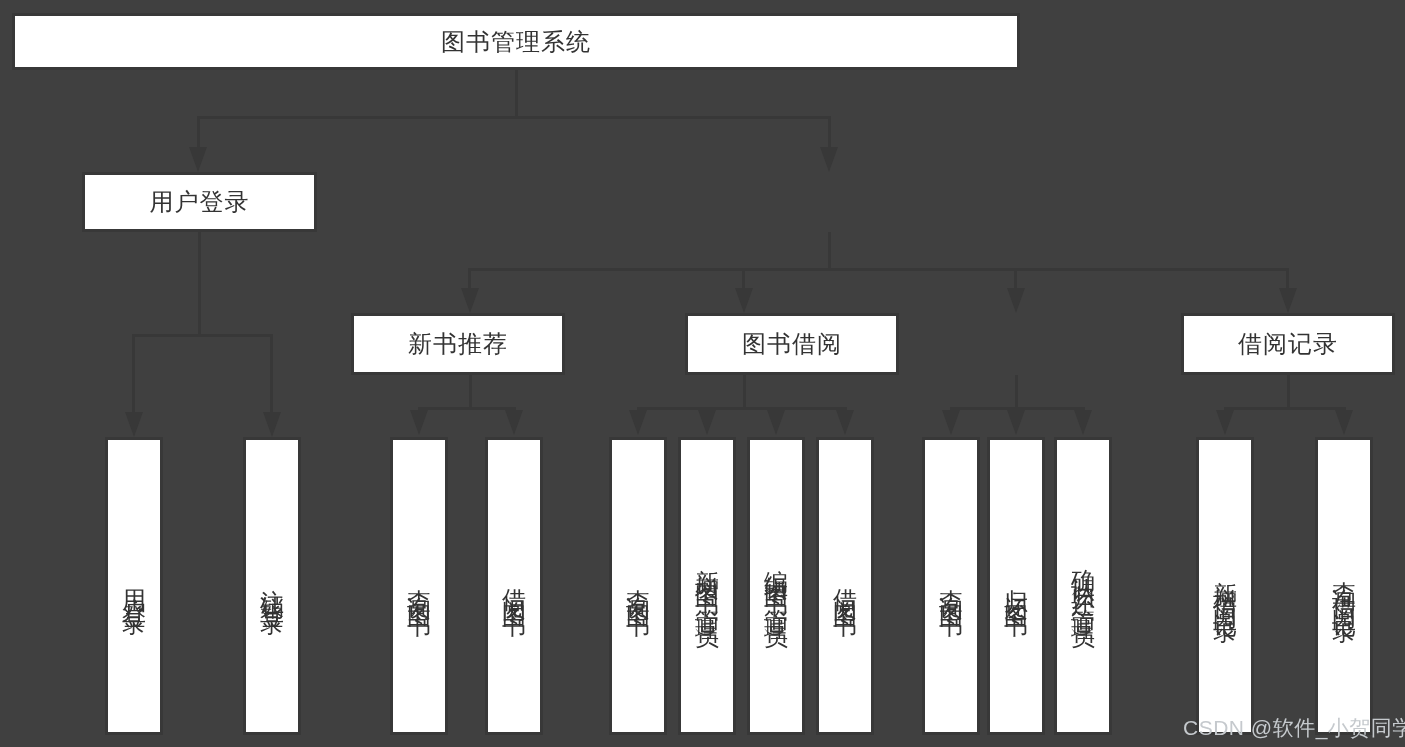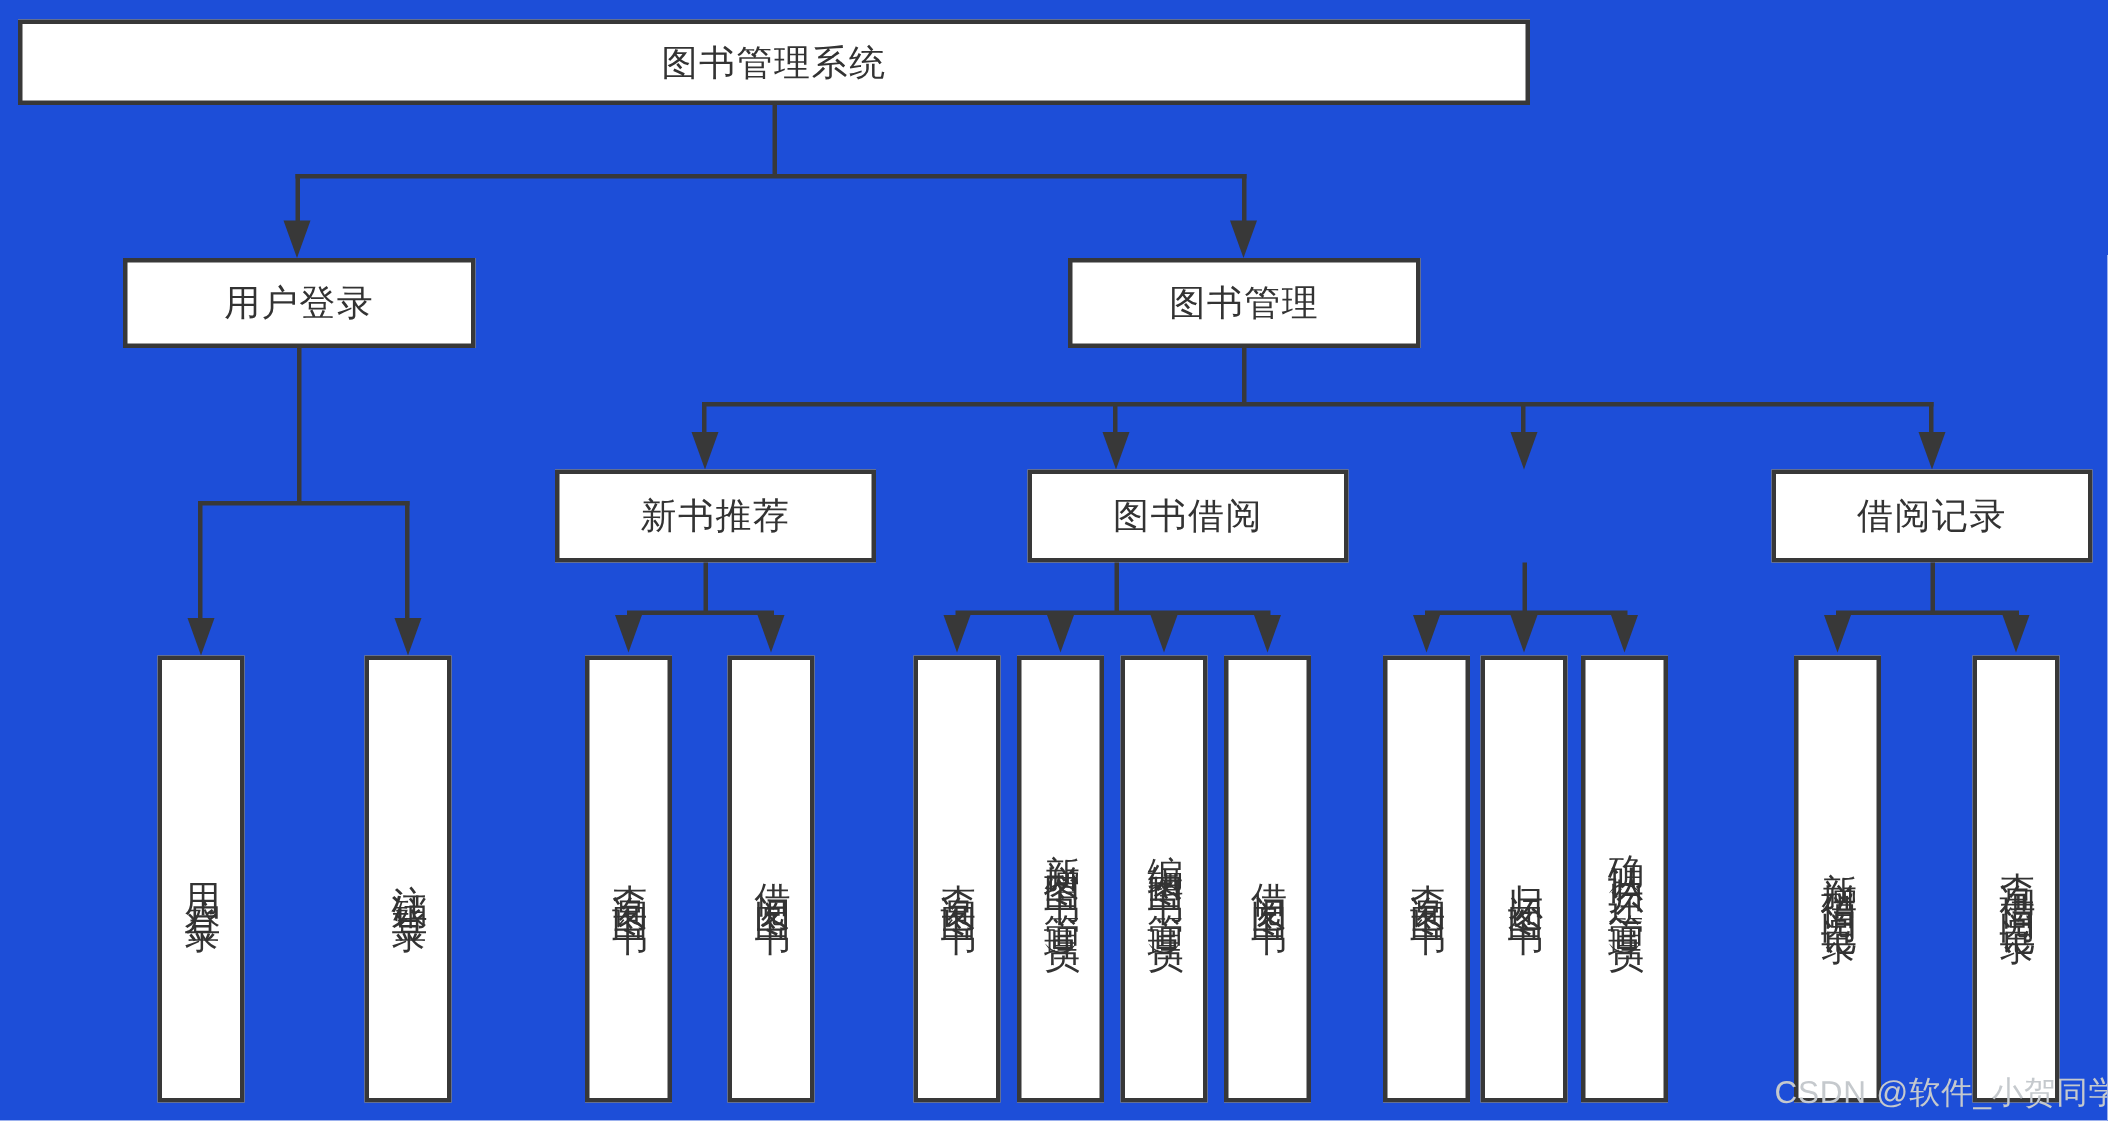--- a/index.html
+++ b/index.html
@@ -3,21 +3,21 @@
 <meta charset="utf-8">
 <style>
   :root{
     --line:#383838;
     --text:#333333;
   }
   html,body{margin:0;padding:0;background:#ffffff;}
   .stage{
     position:relative;
     width:1405px;height:747px;
-    background:#1d4ed8;
+    background:#404040;
     font-family:"Liberation Sans","DejaVu Sans",sans-serif;
     color:var(--text);
     overflow:hidden;
   }
   .node{
     position:absolute;
     box-sizing:border-box;
     border:3px solid var(--line);
     background:#ffffff;
     display:flex;align-items:center;justify-content:center;
@@ -66,43 +66,40 @@
   <div class="vline" style="left:515px;top:70px;height:48px;"></div>
   <div class="hline" style="left:197px;top:116px;width:634px;"></div>
   <div class="vline" style="left:197px;top:116px;height:32px;"></div>
   <div class="arrow" style="left:189px;top:147px;"></div>
   <div class="vline" style="left:828px;top:116px;height:32px;"></div>
   <div class="arrow" style="left:820px;top:147px;"></div>
 
   <div class="node" style="left:82px;top:172px;width:235px;height:60px;">
     <span>用户登录</span>
   </div>
-  <div class="node" style="left:712px;top:172px;width:235px;height:60px;">
-    <span>图书管理</span>
-  </div>
 
   <div class="vline" style="left:198px;top:232px;height:104px;"></div>
   <div class="hline" style="left:132px;top:334px;width:141px;"></div>
   <div class="vline" style="left:132px;top:334px;height:78px;"></div>
   <div class="arrow" style="left:125px;top:412px;"></div>
   <div class="vline" style="left:270px;top:334px;height:78px;"></div>
   <div class="arrow" style="left:263px;top:412px;"></div>
 
   <div class="vline" style="left:828px;top:232px;height:38px;"></div>
   <div class="hline" style="left:468px;top:268px;width:821px;"></div>
   <div class="vline" style="left:468px;top:268px;height:24px;"></div>
   <div class="arrow" style="left:461px;top:288px;"></div>
   <div class="vline" style="left:742px;top:268px;height:24px;"></div>
   <div class="arrow" style="left:735px;top:288px;"></div>
   <div class="vline" style="left:1014px;top:268px;height:24px;"></div>
   <div class="arrow" style="left:1007px;top:288px;"></div>
   <div class="vline" style="left:1286px;top:268px;height:24px;"></div>
   <div class="arrow" style="left:1279px;top:288px;"></div>
 
-  <div class="node" style="left:370px;top:313px;width:214px;height:62px;">
+  <div class="node" style="left:351px;top:313px;width:214px;height:62px;">
     <span>新书推荐</span>
   </div>
   <div class="node" style="left:637px;top:313px;width:214px;height:62px;margin-left:48px;">
     <span>图书借阅</span>
   </div>
   <div class="node" style="left:1181px;top:313px;width:214px;height:62px;">
     <span>借阅记录</span>
   </div>
 
   <div class="vline" style="left:469px;top:375px;height:34px;"></div>

